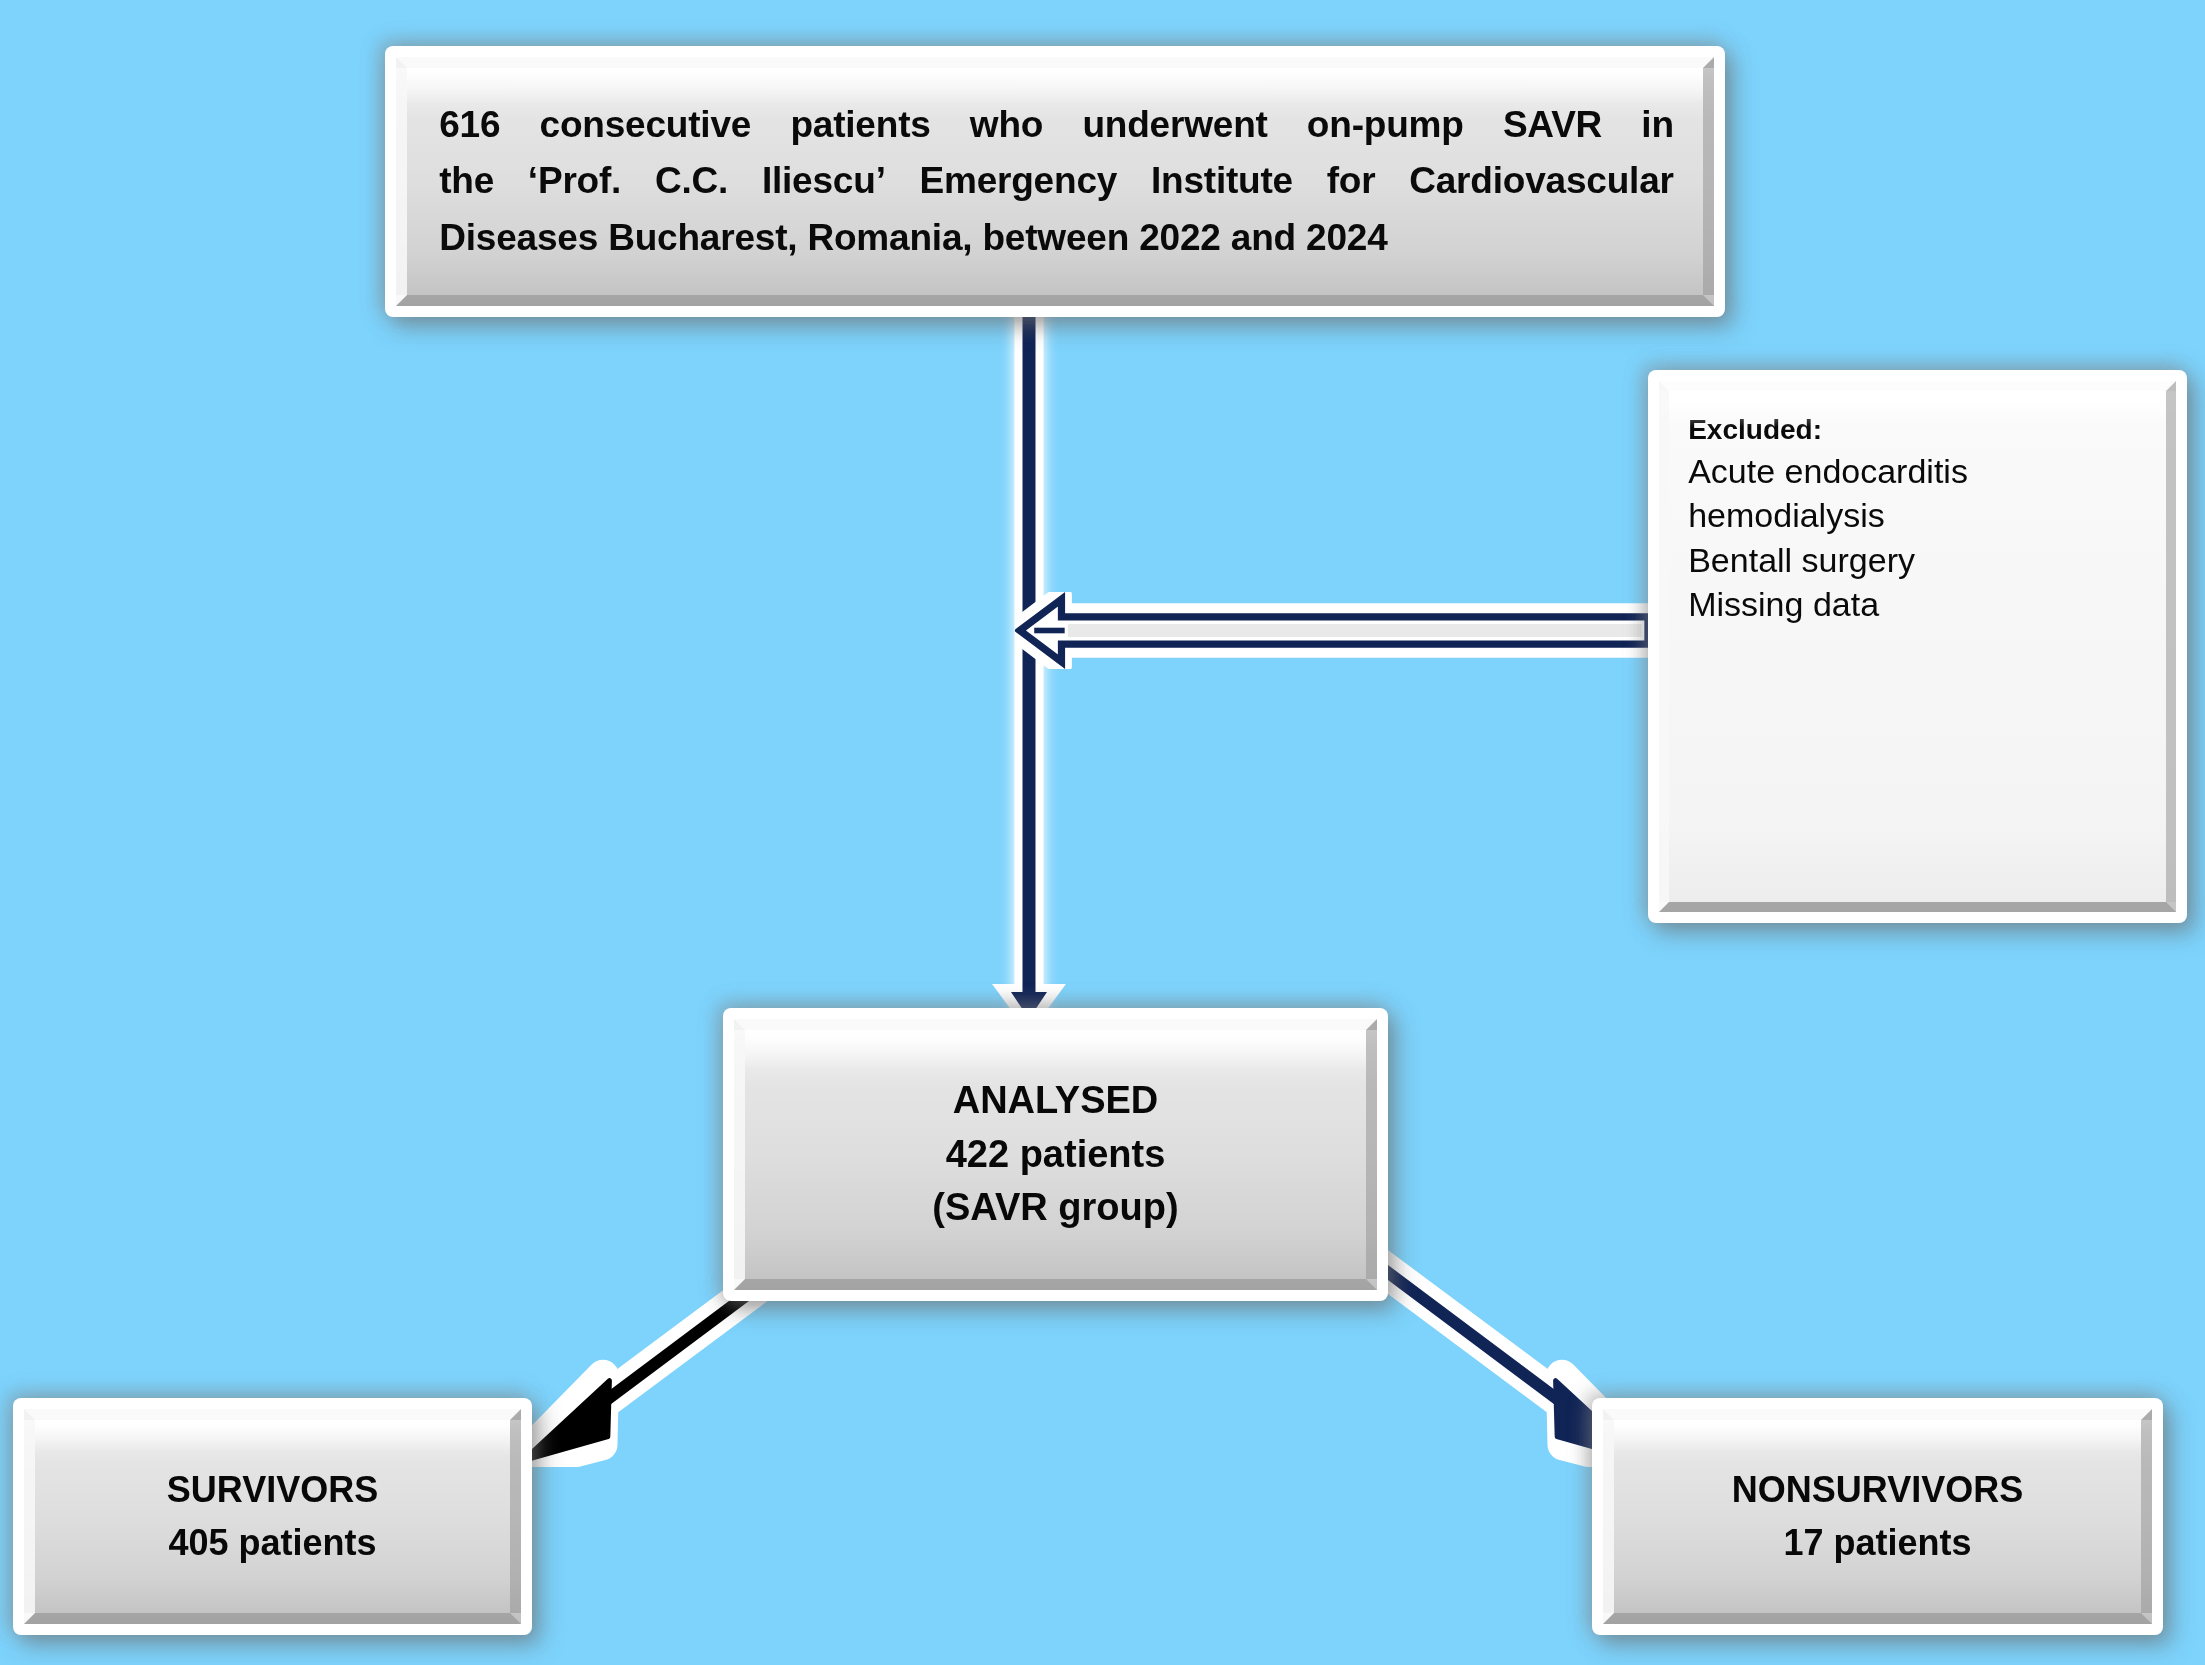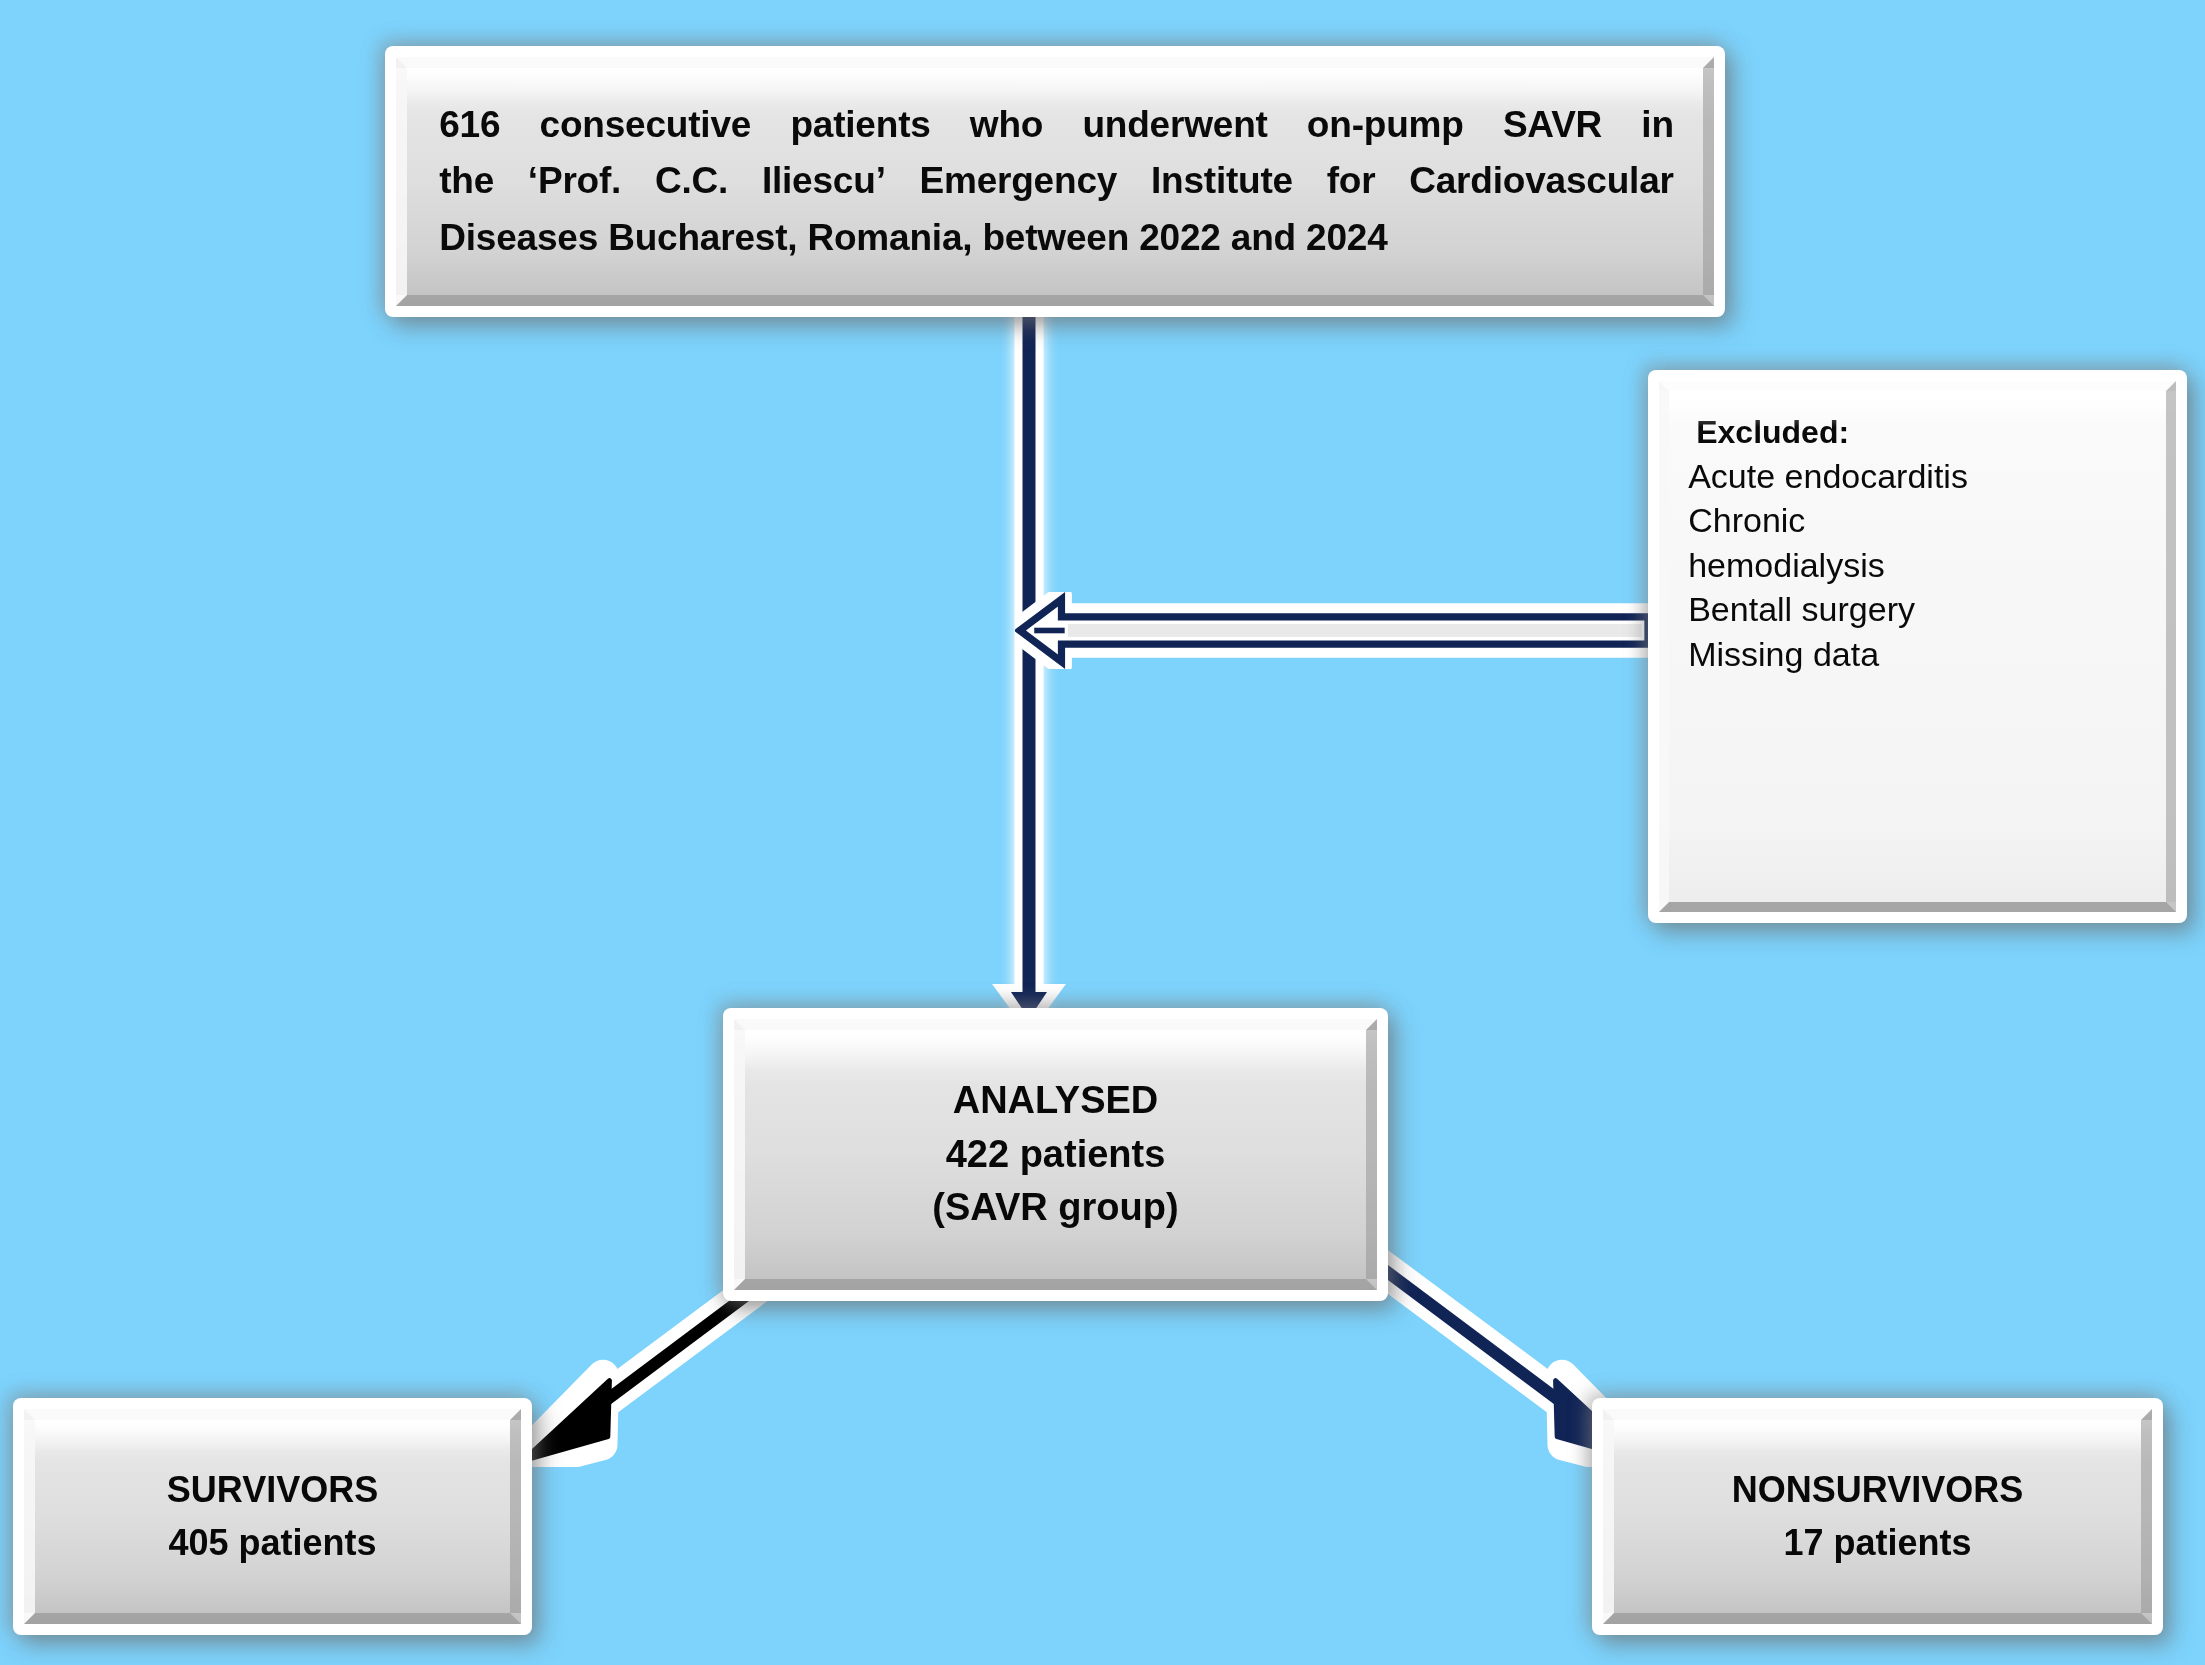--- a/index.html
+++ b/index.html
@@ -105,25 +105,24 @@
         #ffffff 0%,
         #fafafa 6%,
         #f7f7f7 40%,
         #f4f4f4 85%,
         #ededed 100%);
     justify-content: flex-start;
     padding: 21px 8px 8px 19px;
   }
   #box-excluded .inner::before { height: 7%; }
   .excl-title {
-    font-size: 32px;
+    font-size: 28px;
     font-weight: bold;
     color: #0a0a0a;
     line-height: 1.30;
-    margin-left: 8px;
   }
   .excl-item {
     font-size: 34px;
     font-weight: normal;
     color: #0a0a0a;
     line-height: 1.31;
     white-space: nowrap;
   }
 
   
@@ -259,21 +258,20 @@
           <span>Cardiovascular</span>
         </div>
       <div class="cohort-line">Diseases Bucharest, Romania, between 2022 and 2024</div>
     </div>
   </div>
 
   <div class="node" id="box-excluded">
     <div class="inner">
       <div class="excl-title">Excluded:</div>
       <div class="excl-item">Acute endocarditis</div>
-      <div class="excl-item">Chronic</div>
       <div class="excl-item">hemodialysis</div>
       <div class="excl-item">Bentall surgery</div>
       <div class="excl-item">Missing data</div>
     </div>
   </div>
 
   <div class="node" id="box-analysed">
     <div class="inner">
       <div class="analysed-line">ANALYSED</div>
       <div class="analysed-line">422 patients</div>

